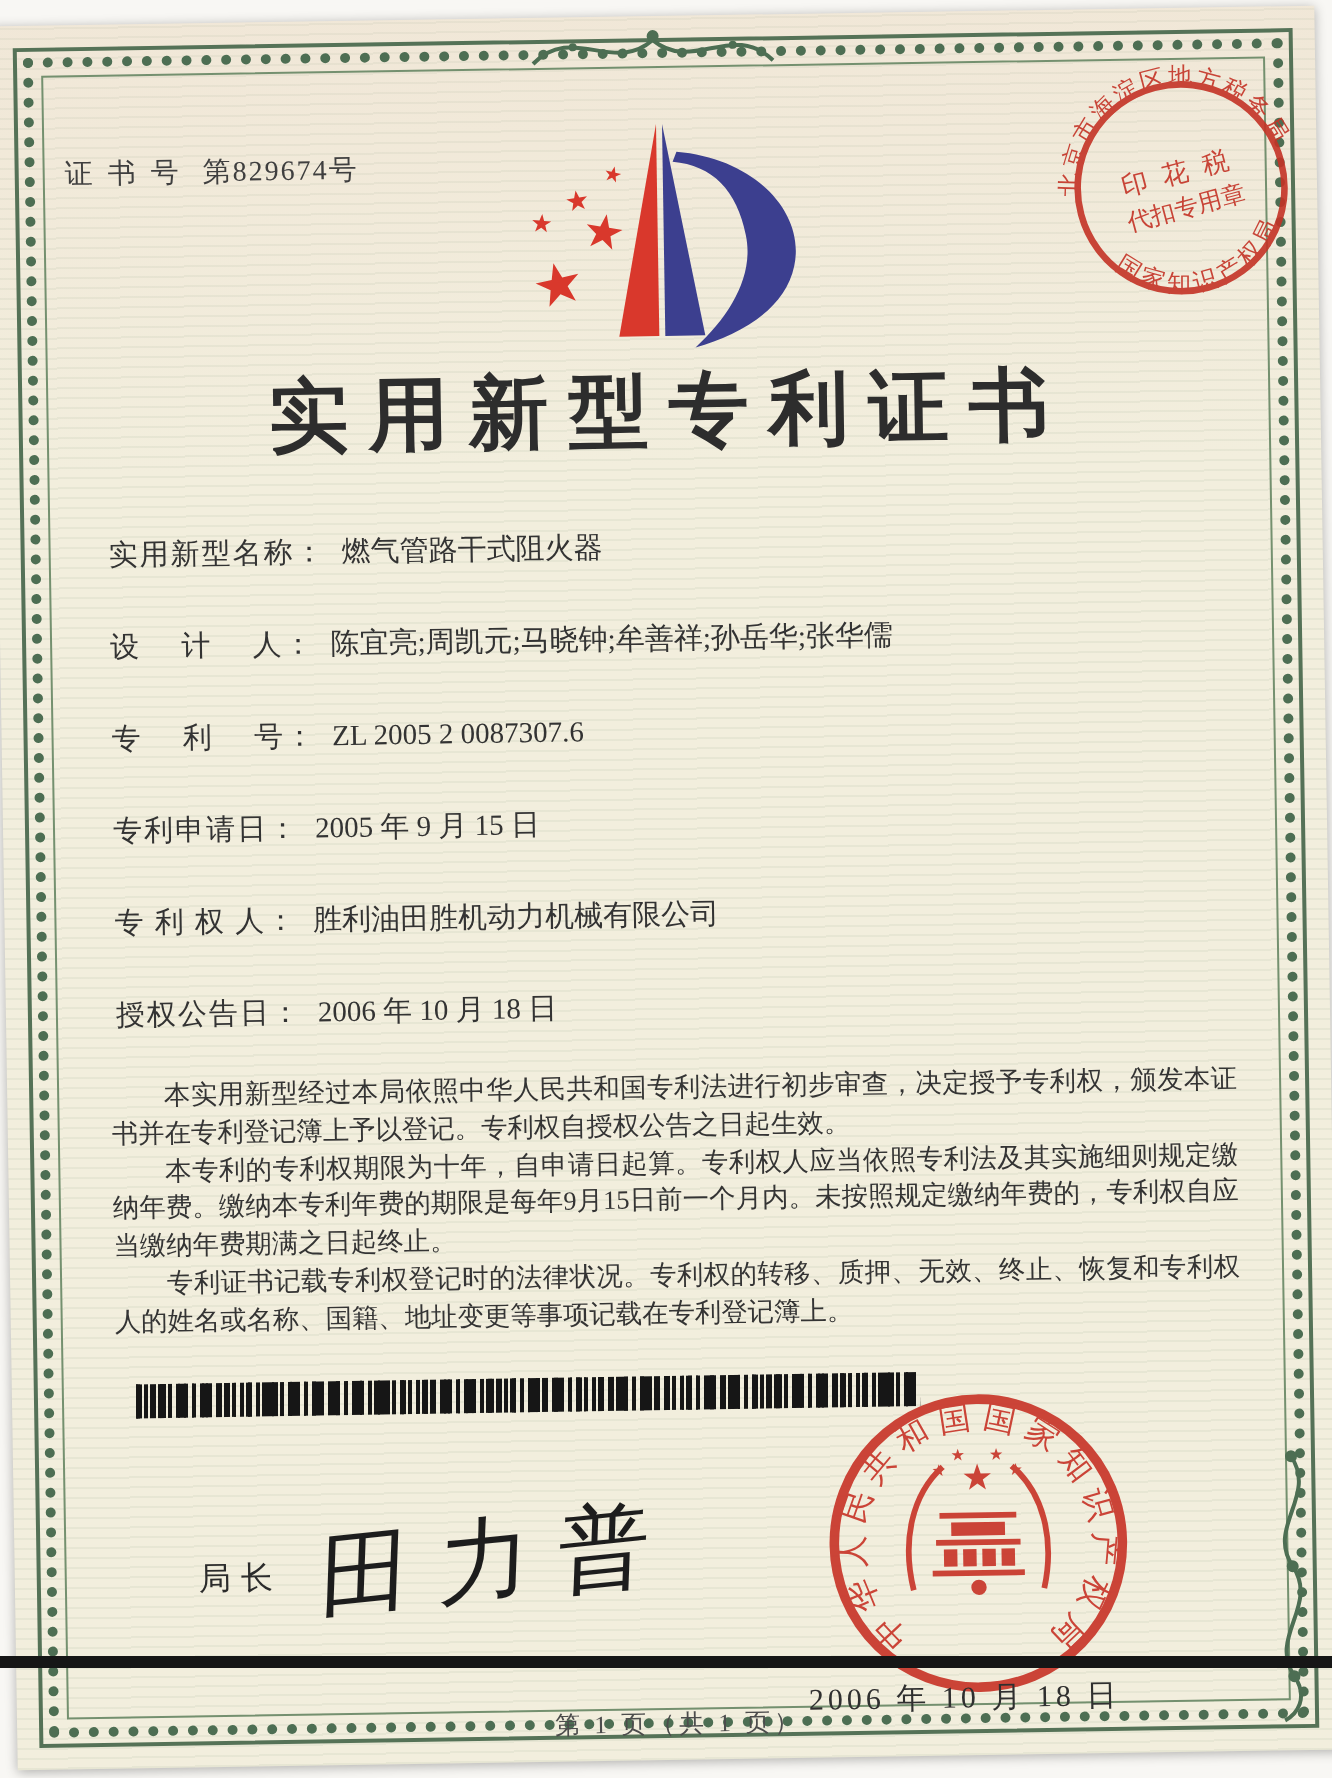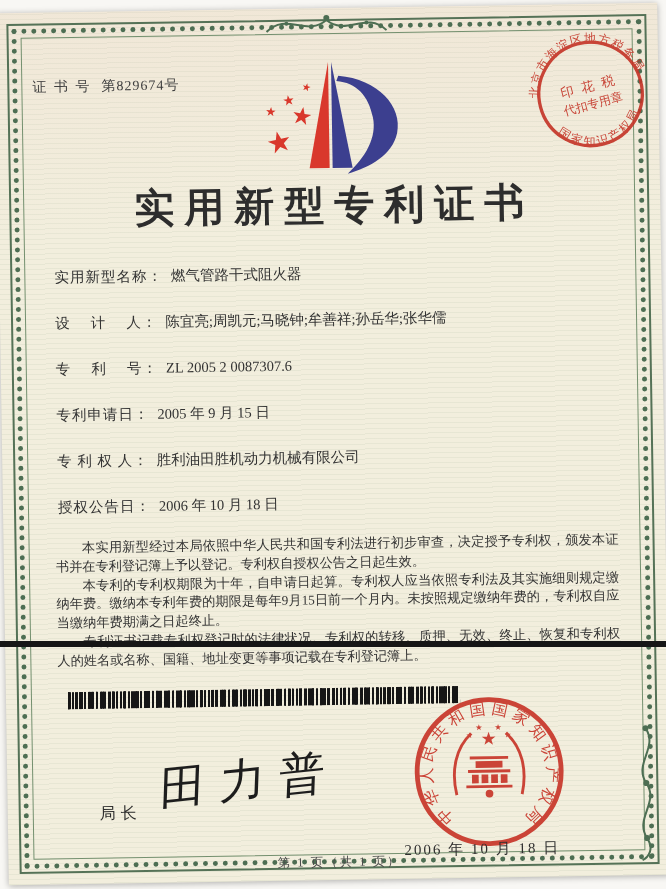--- a/index.html
+++ b/index.html
@@ -1,21 +1,21 @@
 <!DOCTYPE html>
 <html><head>
 <meta charset="utf-8">
 <style>
   html,body{margin:0;padding:0;}
   body{
     width:666px;height:889px;overflow:hidden;
     background:#f8f7f4;
     font-family:"Liberation Serif","DejaVu Serif",serif;
   }
-  .photo{position:relative;width:666px;height:647px;background:#f8f7f4;}
+  .photo{position:relative;width:666px;height:834px;background:#f8f7f4;}
   .photo::after{content:"";position:absolute;left:0;right:0;bottom:0;height:6px;background:#161616;}
   .cert{
     position:absolute;left:2px;top:8px;width:662px;height:872px;
     background:#f2eedd;
     transform:rotate(-0.9deg);transform-origin:50% 50%;
     box-shadow:0 1px 6px rgba(0,0,0,.3);
   }
   .cert::before{content:"";position:absolute;inset:0;pointer-events:none;
     background:
       linear-gradient(180deg, rgba(233,196,186,.16), rgba(0,0,0,0) 26%),
@@ -43,21 +43,21 @@
   .paras{left:52px;top:527px;width:563px;color:#343434;}
   .paras p{margin:0;text-indent:2em;font-size:13.2px;line-height:18.8px;text-align:justify;}
 
   .barcode{left:62px;top:680px;width:392px;height:17px;
     background:
       repeating-linear-gradient(90deg,#161616 0 2px,rgba(0,0,0,0) 2px 4px),
       repeating-linear-gradient(90deg,#161616 0 3px,rgba(0,0,0,0) 3px 11px),
       repeating-linear-gradient(90deg,#161616 0 1px,rgba(0,0,0,0) 1px 7px);
   }
 
-  .sig-label{left:92px;top:792px;font-size:16px;letter-spacing:5px;color:#2b2b2b;}
+  .sig-label{left:92px;top:768px;font-size:16px;letter-spacing:5px;color:#2b2b2b;}
   .sig-name{left:152px;top:740px;font-size:46px;letter-spacing:14px;color:#1d1d1d;
             transform:rotate(-5deg) skewX(-8deg);}
 
   .seal-main{left:402px;top:686px;width:160px;height:160px;opacity:.92;}
   .seal-stamp{left:528px;top:24px;width:132px;height:132px;transform:rotate(-14deg);opacity:.9;}
 
   .issue-date{left:396px;top:834px;font-size:15px;letter-spacing:2px;color:#2f2f2f;}
   .footer{left:0;right:0;top:846px;text-align:center;font-size:12.5px;letter-spacing:2px;color:#4c4c4c;}
 
   .orn-top{left:50%;top:3px;transform:translateX(-50%);}

